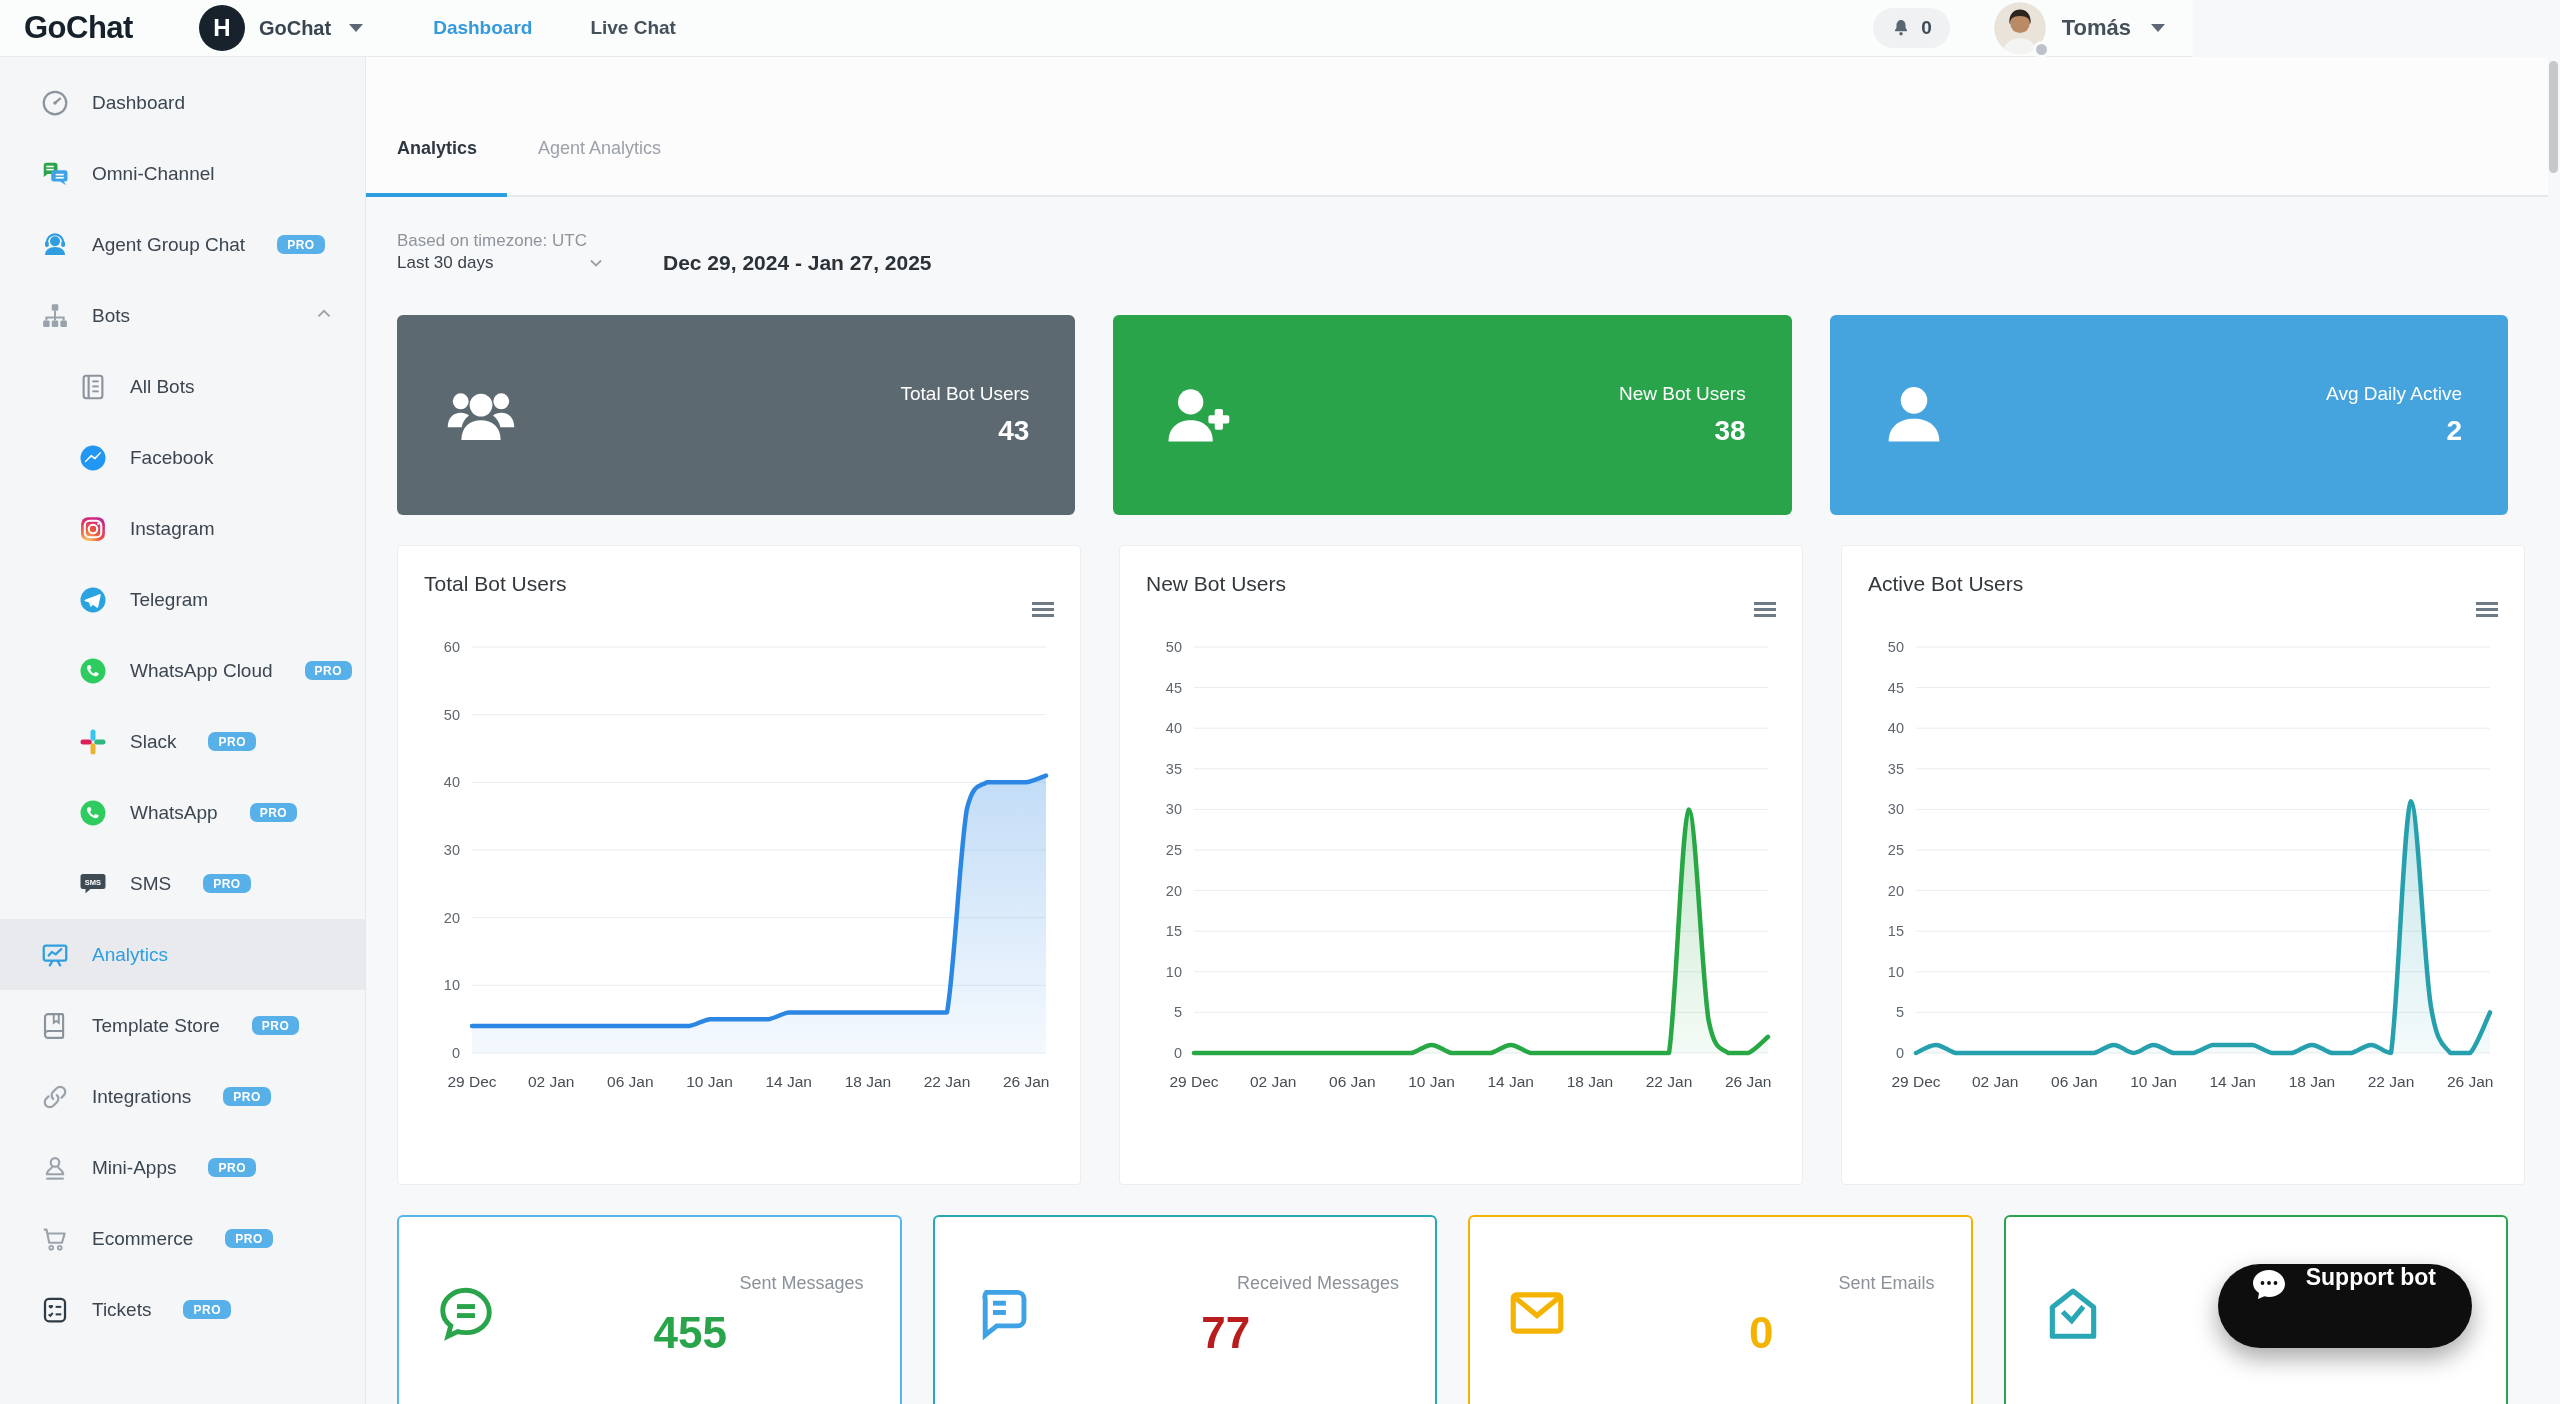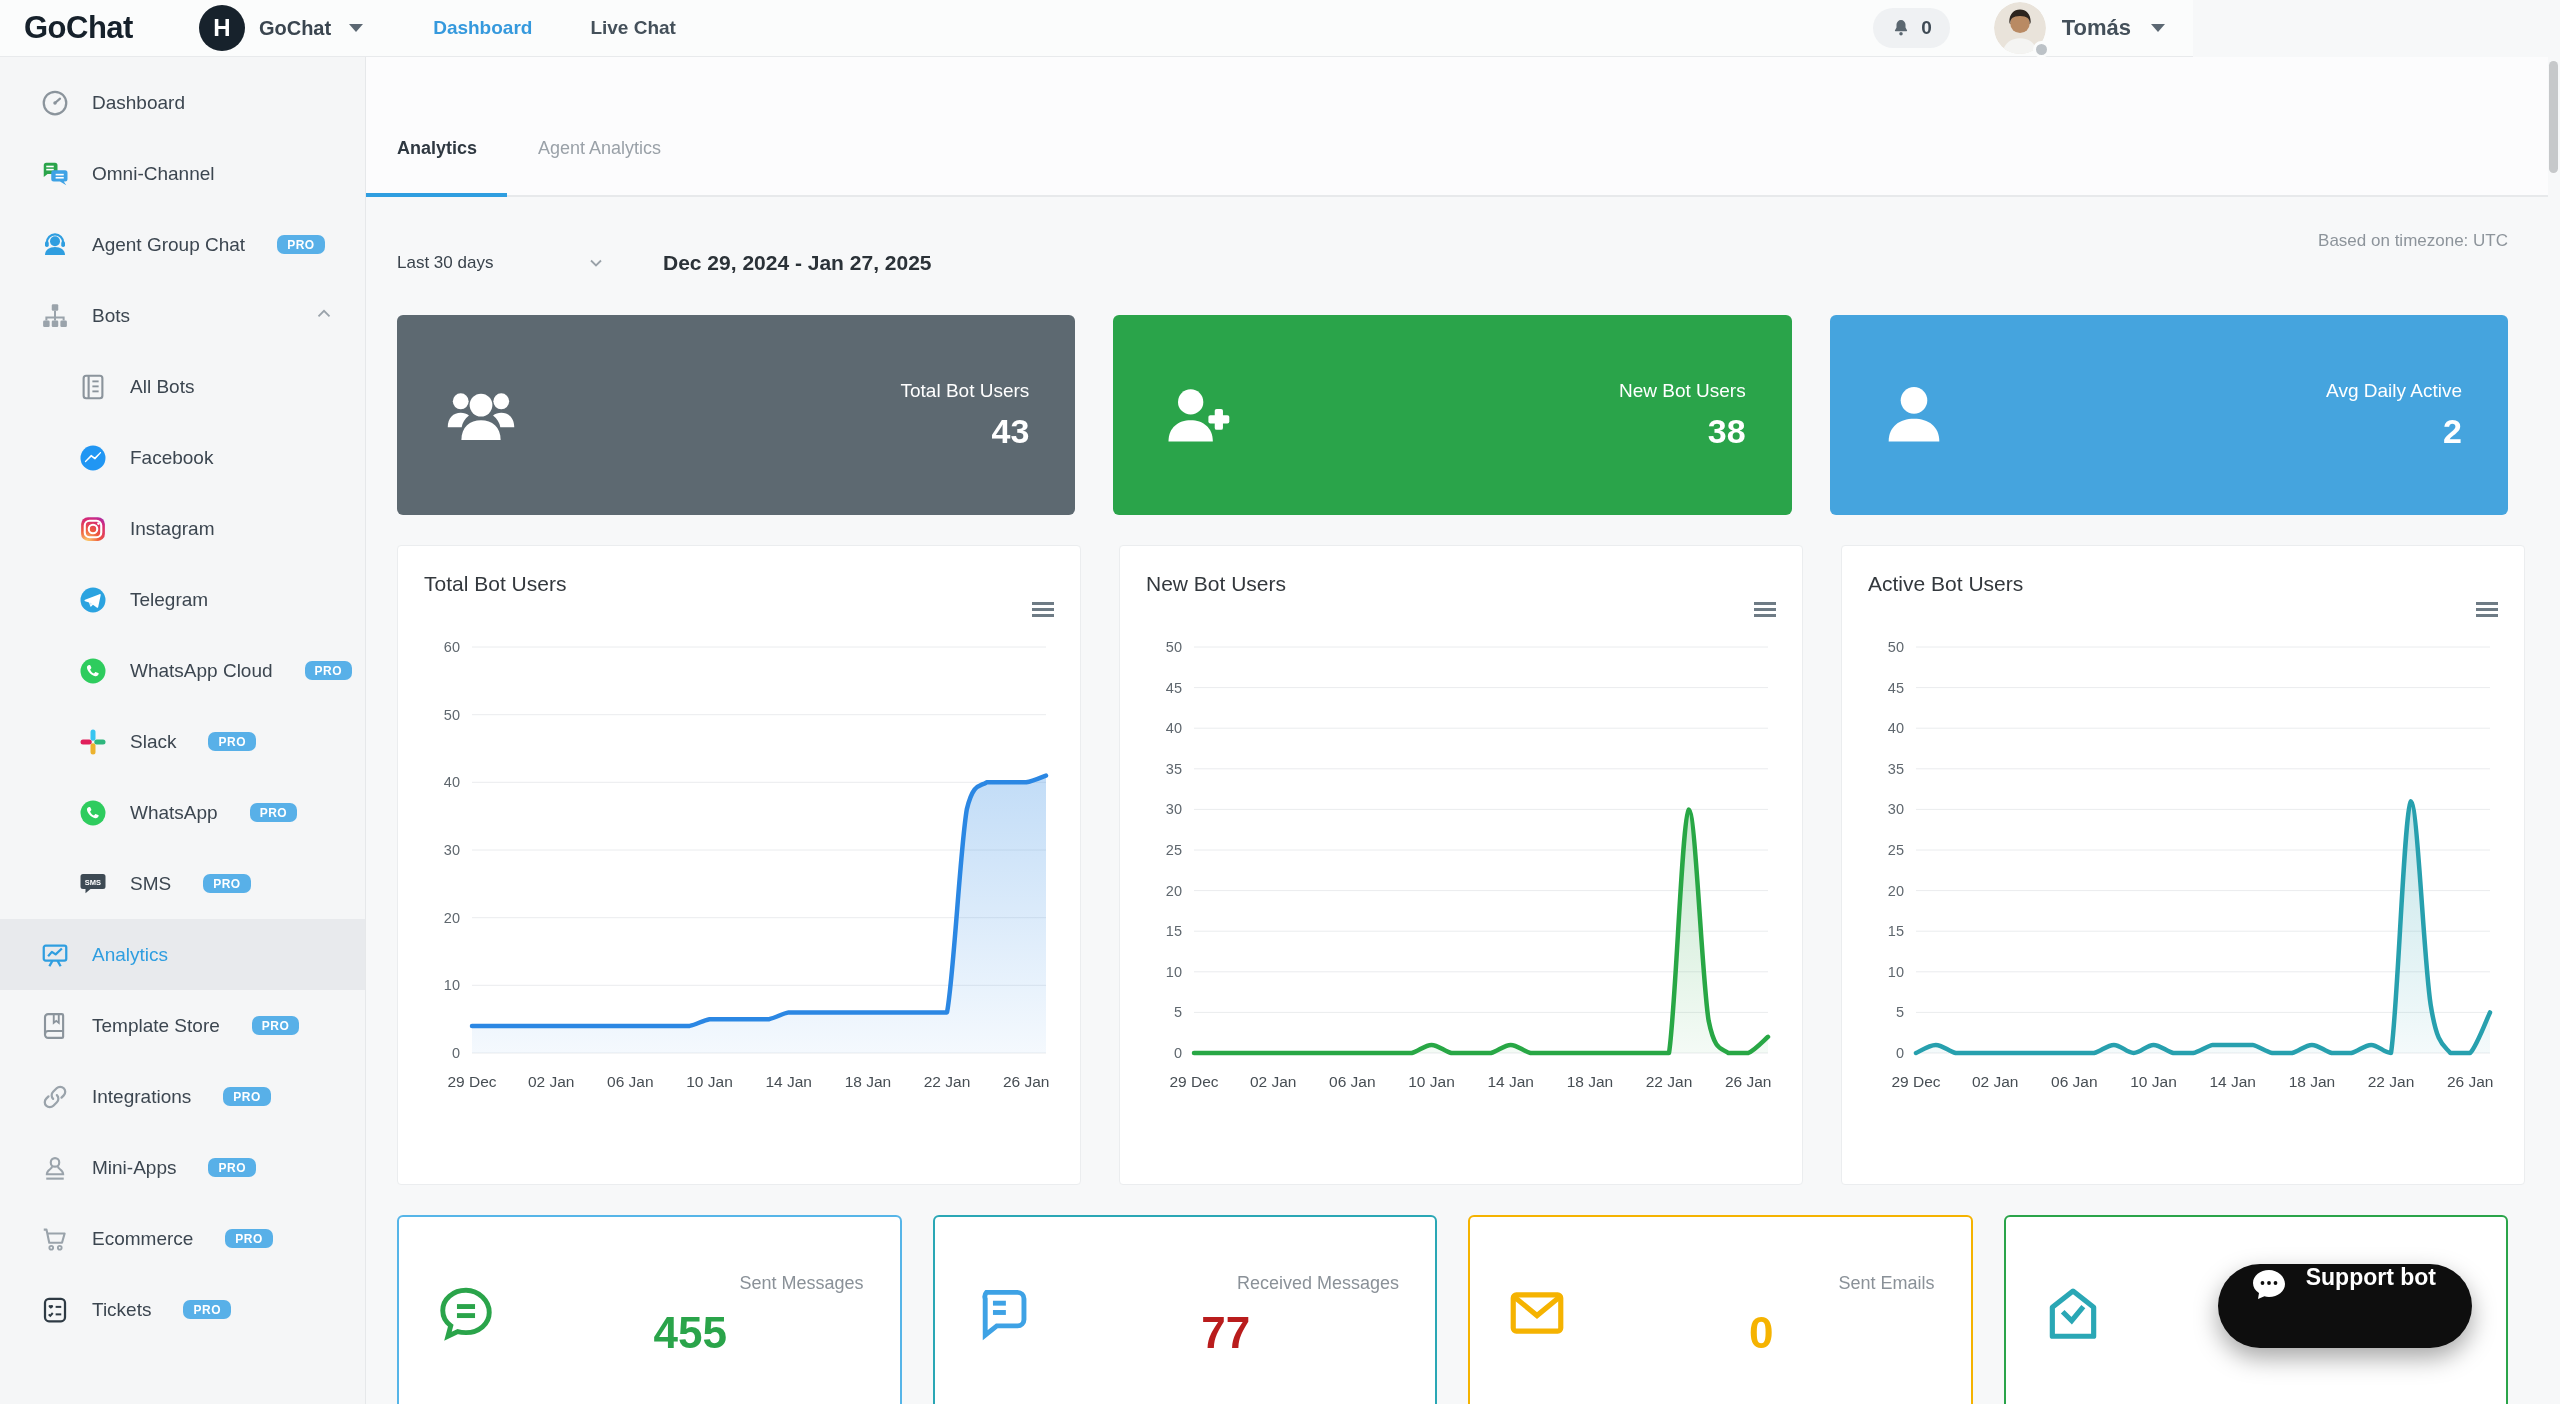--- a/index.html
+++ b/index.html
@@ -45,33 +45,33 @@
     letter-spacing:.5px; border-radius:7px; padding:4px 10px 3px; line-height:1; }
   .side-chevron { margin-left:auto; }
 
   
   .main { position:absolute; top:57px; left:366px; width:2182px; height:1347px; }
   .tabbar { height:140px; background:#fcfcfd; border-bottom:2px solid #e7e9eb; display:flex; align-items:flex-end; }
   .tab { position:relative; padding:0 30px 36px 31px; font-size:18px; color:#9aa1a8; cursor:pointer; }
   .tab.active { color:#2f3841; font-weight:700; }
   .tab.active::after { content:""; position:absolute; left:0; right:0; bottom:-2px; height:4px; background:#2f9ee0; }
   .content { padding:34px 40px 0 31px; }
-  .tz-note { font-size:17px; color:#8d949b;text-align:right; }
+  .tz-note { font-size:17px; color:#8d949b; }
   .range-row { display:flex; align-items:center; }
   .range-select { display:flex; align-items:center; width:208px; cursor:pointer; }
   .range-select .rs-value { font-size:17px; color:#3a434c; }
   .rs-chevron { margin-left:auto; }
   .date-range { font-size:21px; font-weight:700; color:#2b3238; margin-left:58px; }
 
   .stats-row { display:grid; grid-template-columns:1fr 1fr 1fr; gap:38px; margin-top:40px; }
   .scard { height:200px; border-radius:6px; display:flex; align-items:center; padding:0 46px; color:#fff; }
   .scard svg { width:76px; height:76px; }
   .scard-text { margin-left:auto; text-align:right; }
   .scard-label { font-size:19px; font-weight:400; }
-  .scard-value { font-size:34px; font-weight:700; margin-top:10px; }
+  .scard-value { font-size:28px; font-weight:700; margin-top:10px; }
 
   .charts-row { display:grid; grid-template-columns:1fr 1fr 1fr; gap:38px; margin-top:30px; }
   .chart-card { height:640px; background:#fff; border:1px solid #ebedef; border-radius:4px; padding:26px; }
   .chart-head { display:flex; align-items:flex-start; }
   .chart-title { font-size:21px; font-weight:500; color:#33383d; }
   .chart-menu { margin-left:auto; margin-top:30px; cursor:pointer; display:flex; flex-direction:column; gap:3px; }
   .chart-menu span { display:block; width:22px; height:3px; background:#6e7b85; }
   .chart-svg { margin-top:14px; }
 
   .bottom-row { display:grid; grid-template-columns:1fr 1fr 1fr 1fr; gap:31px; margin-top:30px; }

